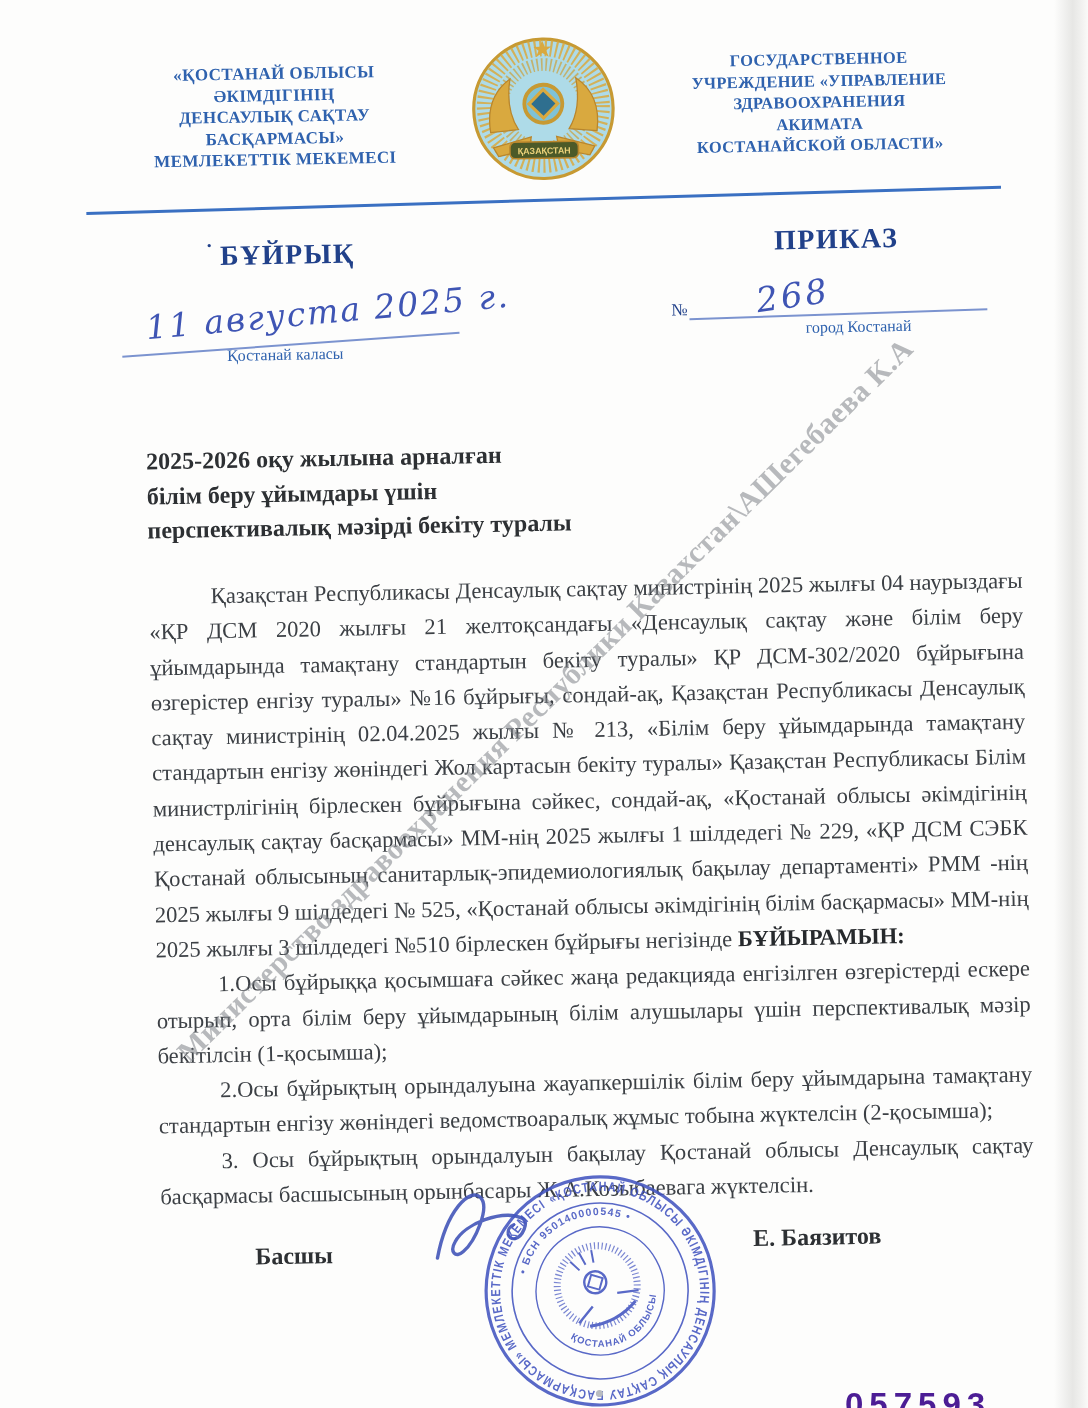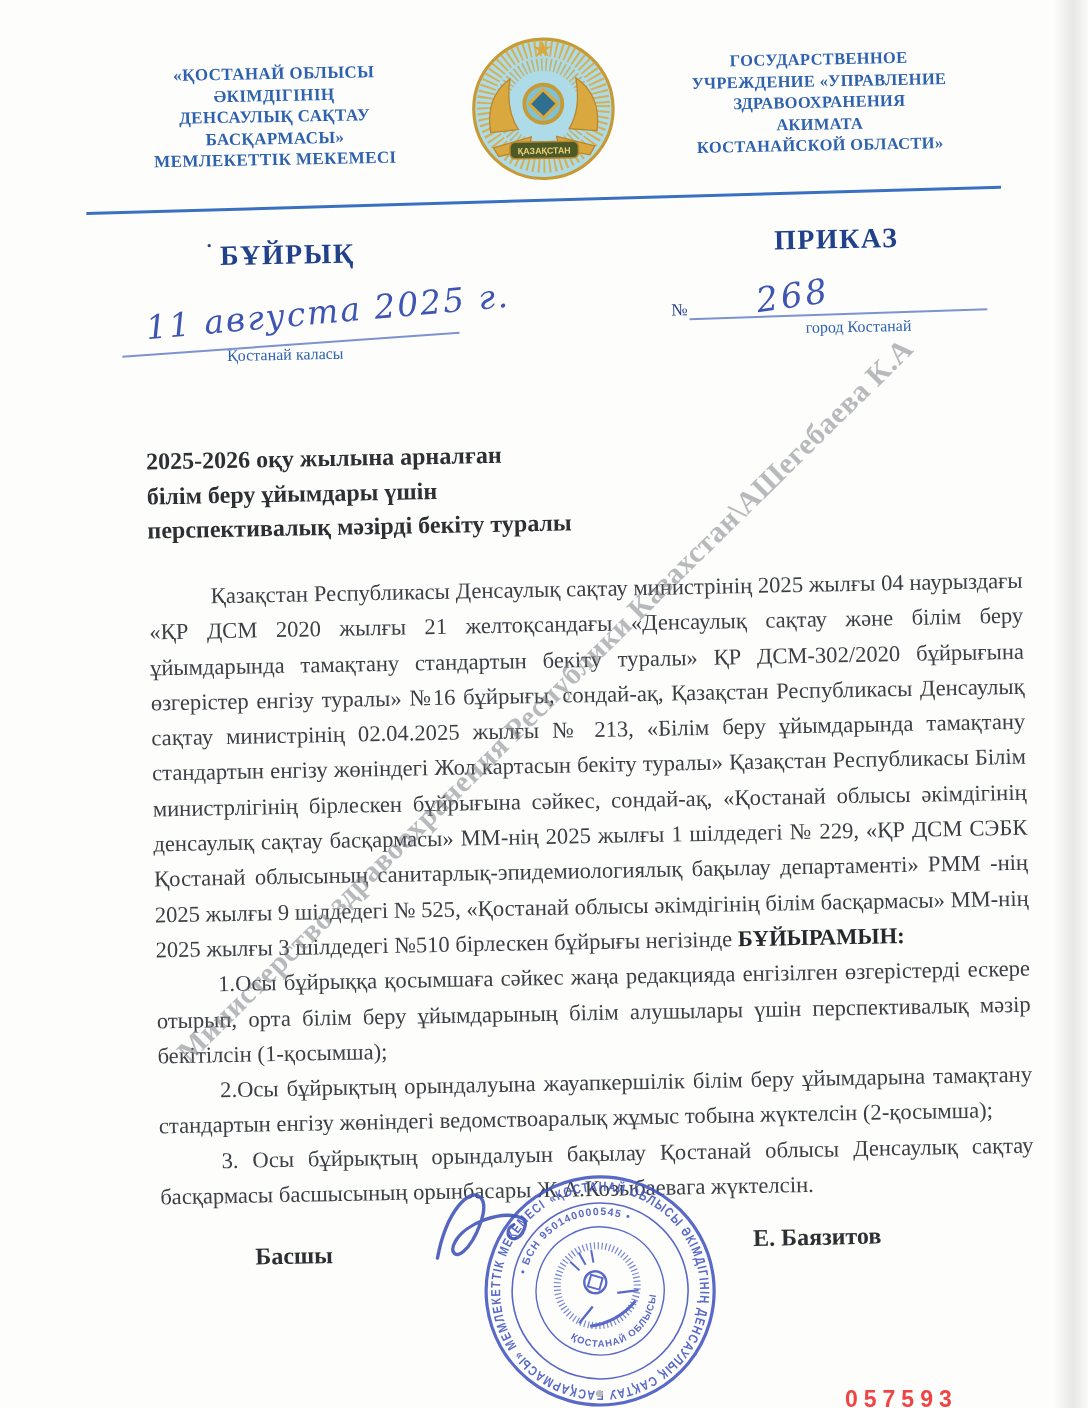--- a/index.html
+++ b/index.html
@@ -52,21 +52,21 @@
     position:absolute;left:545px;top:700px;
     transform:translate(-50%,-50%) rotate(-44.5deg);
     font-size:30px;font-weight:bold;color:rgba(125,129,134,.55);
     white-space:nowrap;letter-spacing:.5px;z-index:40;pointer-events:none;
     font-family:"Liberation Serif", serif;
   }
   
   .blank-number{
     position:absolute;left:845px;top:1386px;height:22px;overflow:hidden;
     font-family:"Liberation Sans", sans-serif;font-weight:bold;
-    font-size:23px;letter-spacing:6px;color:#ef4444;z-index:70;
+    font-size:33px;letter-spacing:6px;color:#4c1d95;z-index:70;
   }
   .footer-dot{position:absolute;left:596px;top:1390px;width:7px;height:7px;border-radius:50%;background:#b9bcc0;z-index:70;}
 </style>
 </head>
 <body>
 
 <div class="content">
 
   <div class="org org-left">
     <div>«ҚОСТАНАЙ ОБЛЫСЫ</div>

